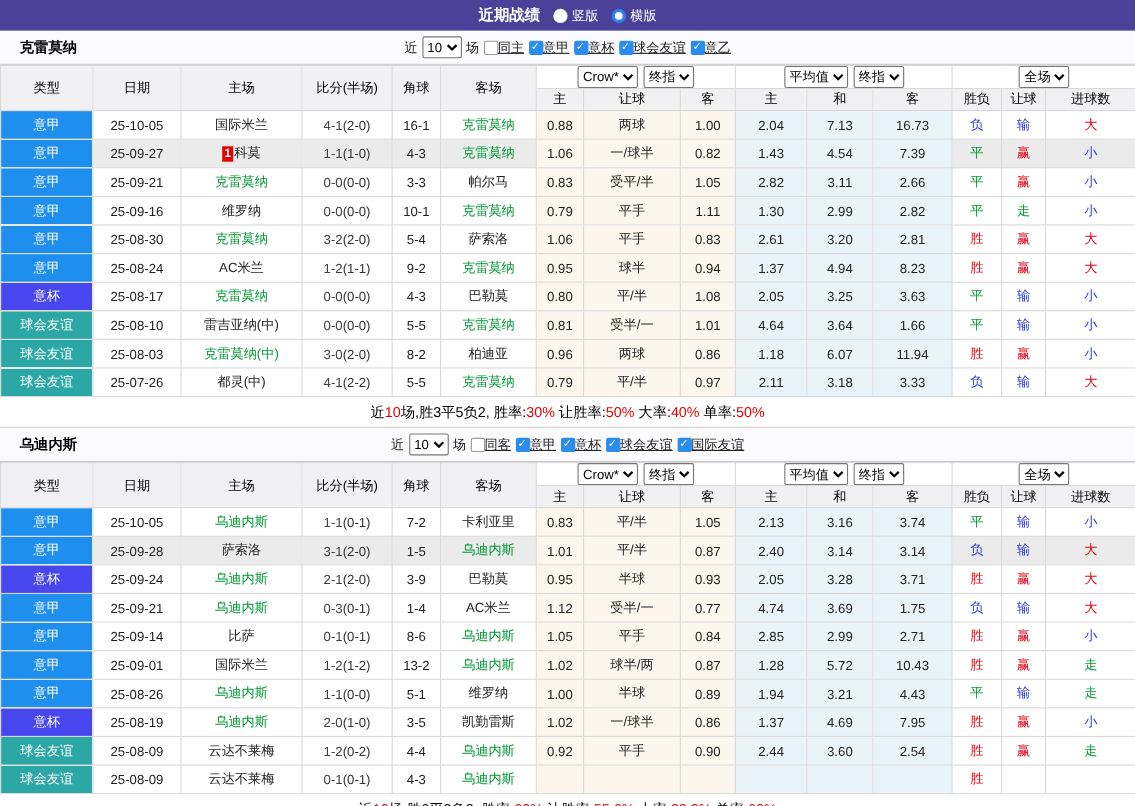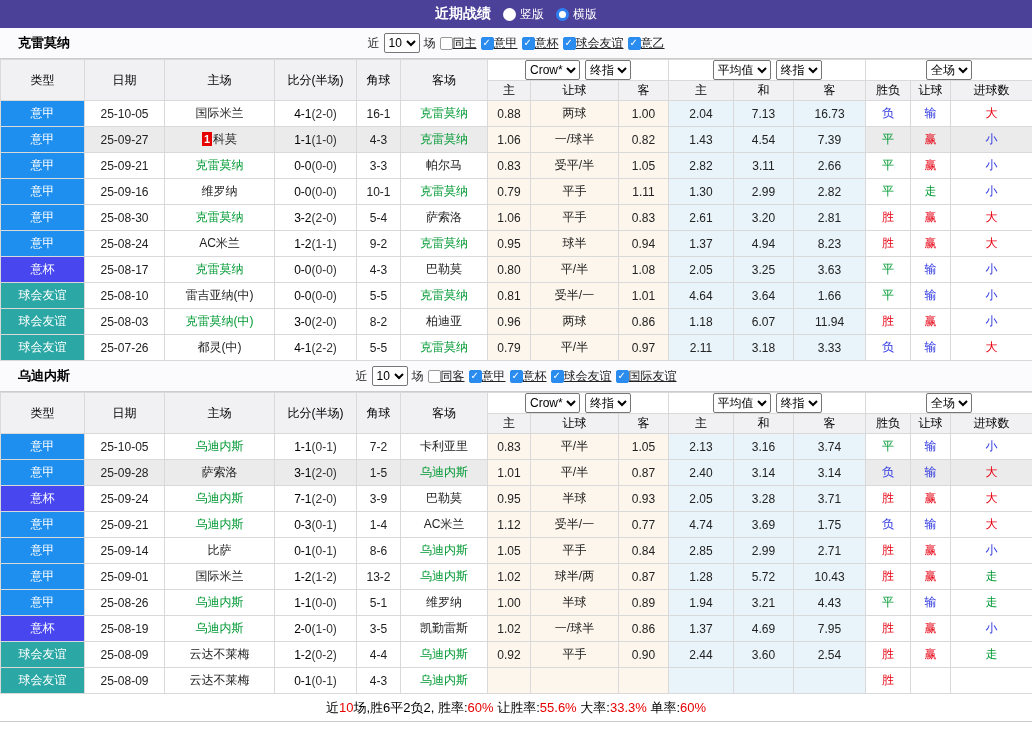--- a/index.html
+++ b/index.html
@@ -23,21 +23,21 @@
   table{border-collapse:collapse;table-layout:fixed;width:1032px;}
   th,td{border:1px solid #d9d9d9;text-align:center;padding:0;white-space:nowrap;overflow:hidden;font-weight:normal;}
   th{background:#f1f1f3;height:19px;color:#000;}
   th.dd-cell{background:#fff;}
   .dd-pair{display:flex;justify-content:center;gap:5px;}
   tbody td{height:25px;background:#fff;}
   td.c-odds{background:#fdf6ec;}
   td.c-avg{background:#e9f4fa;}
   tr.hl td:not(.c-odds):not(.c-avg){background:#ebebeb;}
   .g{color:#009933;}
-  .sc{color:#000000;}
+  .sc{color:#404040;}
   .half{color:#333;}
   .badge{background:#e60000;color:#fff;font-weight:bold;padding:0 2px;margin-right:1px;font-size:11px;display:inline-block;line-height:14px;}
   
   .summary{height:27px;line-height:27px;text-align:center;border-bottom:1px solid #ccc;font-size:13px;color:#000;background:#fff;}
   .summary .red{color:#e60000;}
 </style>
 </head>
 <body>
 
 <div class="topbar">
@@ -305,20 +305,21 @@
           <td class="c-odds">0.97</td>
           <td class="c-avg">2.11</td>
           <td class="c-avg">3.18</td>
           <td class="c-avg">3.33</td>
           <td class="c-res" style="color: rgb(44, 53, 224);">负</td>
           <td class="c-res" style="color: rgb(44, 53, 224);">输</td>
           <td class="c-res" style="color: rgb(230, 0, 18);">大</td>
         </tr>
       </tbody>
   </table>
+  <div class="summary"><span>近</span><span class="red">10</span><span>场,胜3平5负2, 胜率:</span><span class="red">30%</span><span> 让胜率:</span><span class="red">50%</span><span> 大率:</span><span class="red">40%</span><span> 单率:</span><span class="red">50%</span></div>
 </div>
 
 <div class="section">
   <div class="sec-head">
     <span class="team">乌迪内斯</span>
     <div class="filters">
       <span>近</span>
       <select class="dd">
         <option>10</option>
       </select>
@@ -433,21 +434,21 @@
           <td class="c-avg">3.14</td>
           <td class="c-avg">3.14</td>
           <td class="c-res" style="color: rgb(44, 53, 224);">负</td>
           <td class="c-res" style="color: rgb(44, 53, 224);">输</td>
           <td class="c-res" style="color: rgb(230, 0, 18);">大</td>
         </tr>
         <tr>
           <td class="c-type" style="background: rgb(72, 71, 239); color: rgb(255, 255, 255);">意杯</td>
           <td class="c-date">25-09-24</td>
           <td class="c-team"><span class="g">乌迪内斯</span></td>
-          <td class="c-score"><span class="sc">7-1</span><span class="half">(2-0)</span></td>
+          <td class="c-score"><span class="sc">2-1</span><span class="half">(2-0)</span></td>
           <td class="c-corner">3-9</td>
           <td class="c-team"><span>巴勒莫</span></td>
           <td class="c-odds">0.95</td>
           <td class="c-odds">半球</td>
           <td class="c-odds">0.93</td>
           <td class="c-avg">2.05</td>
           <td class="c-avg">3.28</td>
           <td class="c-avg">3.71</td>
           <td class="c-res" style="color: rgb(230, 0, 18);">胜</td>
           <td class="c-res" style="color: rgb(230, 0, 18);">赢</td>

